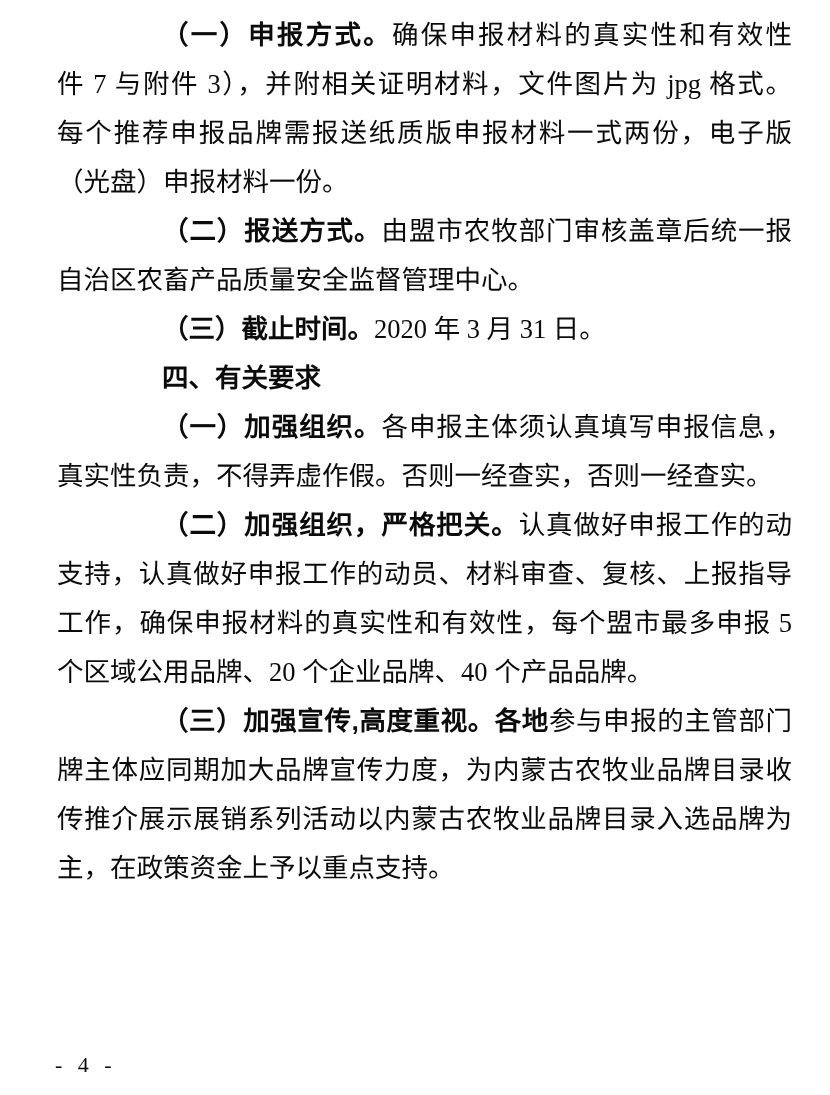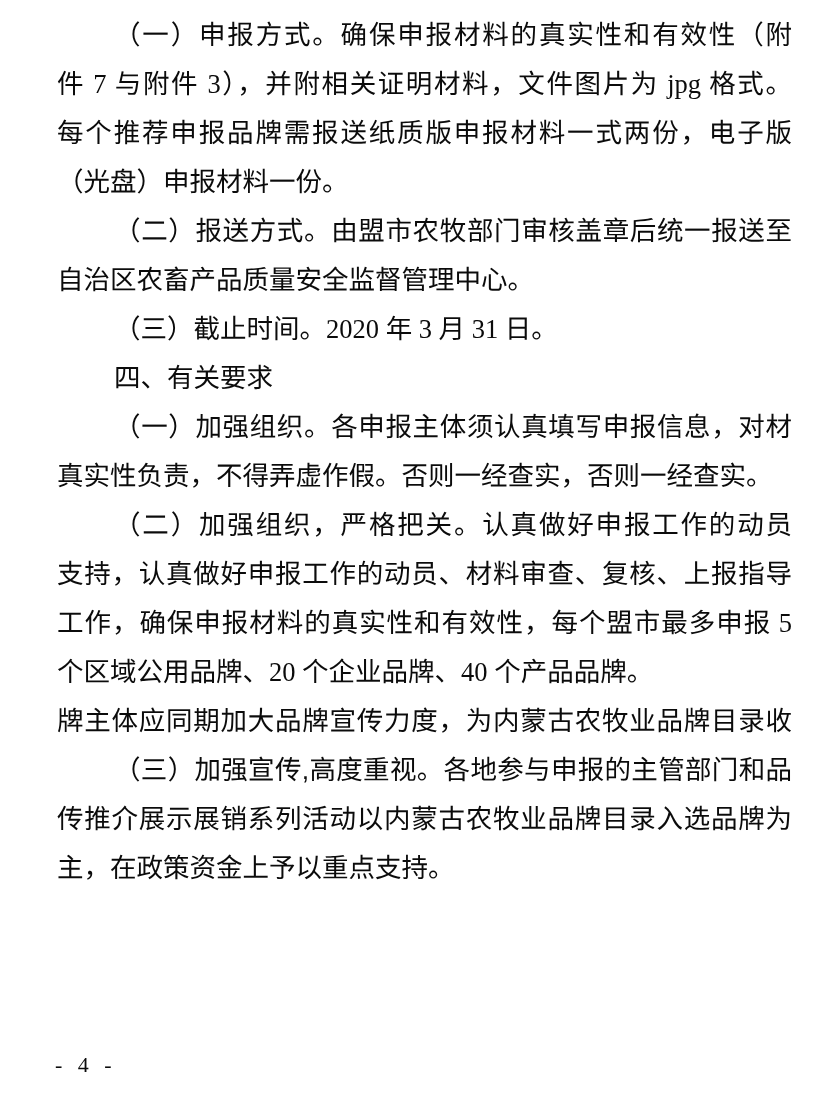--- a/index.html
+++ b/index.html
@@ -29,21 +29,22 @@
     text-align-last: justify;
     text-justify: inter-character;
     white-space: normal;
     overflow: hidden;
   }
   .line.last { text-align-last: left; }
   .line.indent { text-indent: 57px; }
   .seg { color: inherit; }
   .seg.bold {
     font-family: "Liberation Sans", "DejaVu Sans", sans-serif;
-    font-weight: normal;
+    font-weight: bold;
+    margin-left: 48px;
   }
   .footer-page-number {
     position: absolute;
     left: 55px;
     top: 1052px;
     font-family: "Liberation Serif", "DejaVu Serif", serif;
     font-size: 22px;
     letter-spacing: 5px;
     color: #0b0b0b;
   }
@@ -73,20 +74,20 @@
         <div class="line indent"><span class="seg bold">（一）加强组织。</span><span class="seg">各申报主体须认真填写申报信息，对材料</span></div>
         <div class="line last"><span class="seg">真实性负责，不得弄虚作假。否则一经查实，否则一经查实。</span></div>
       </div>
       <div class="para">
         <div class="line indent"><span class="seg bold">（二）加强组织，严格把关。</span><span class="seg">认真做好申报工作的动员</span></div>
         <div class="line"><span class="seg">支持，认真做好申报工作的动员、材料审查、复核、上报指导</span></div>
         <div class="line"><span class="seg">工作，确保申报材料的真实性和有效性，每个盟市最多申报 5</span></div>
         <div class="line last"><span class="seg">个区域公用品牌、20 个企业品牌、40 个产品品牌。</span></div>
       </div>
       <div class="para">
+        <div class="line indent"><span class="seg bold">（三）加强宣传,高度重视。各地</span><span class="seg">参与申报的主管部门和品</span></div>
         <div class="line"><span class="seg">牌主体应同期加大品牌宣传力度，为内蒙古农牧业品牌目录收</span></div>
-        <div class="line indent"><span class="seg bold">（三）加强宣传,高度重视。各地</span><span class="seg">参与申报的主管部门和品</span></div>
         <div class="line"><span class="seg">传推介展示展销系列活动以内蒙古农牧业品牌目录入选品牌为</span></div>
         <div class="line last"><span class="seg">主，在政策资金上予以重点支持。</span></div>
       </div>
     </div>
   <div class="footer-page-number">- 4 -</div>
 </div>
 
 </body></html>

